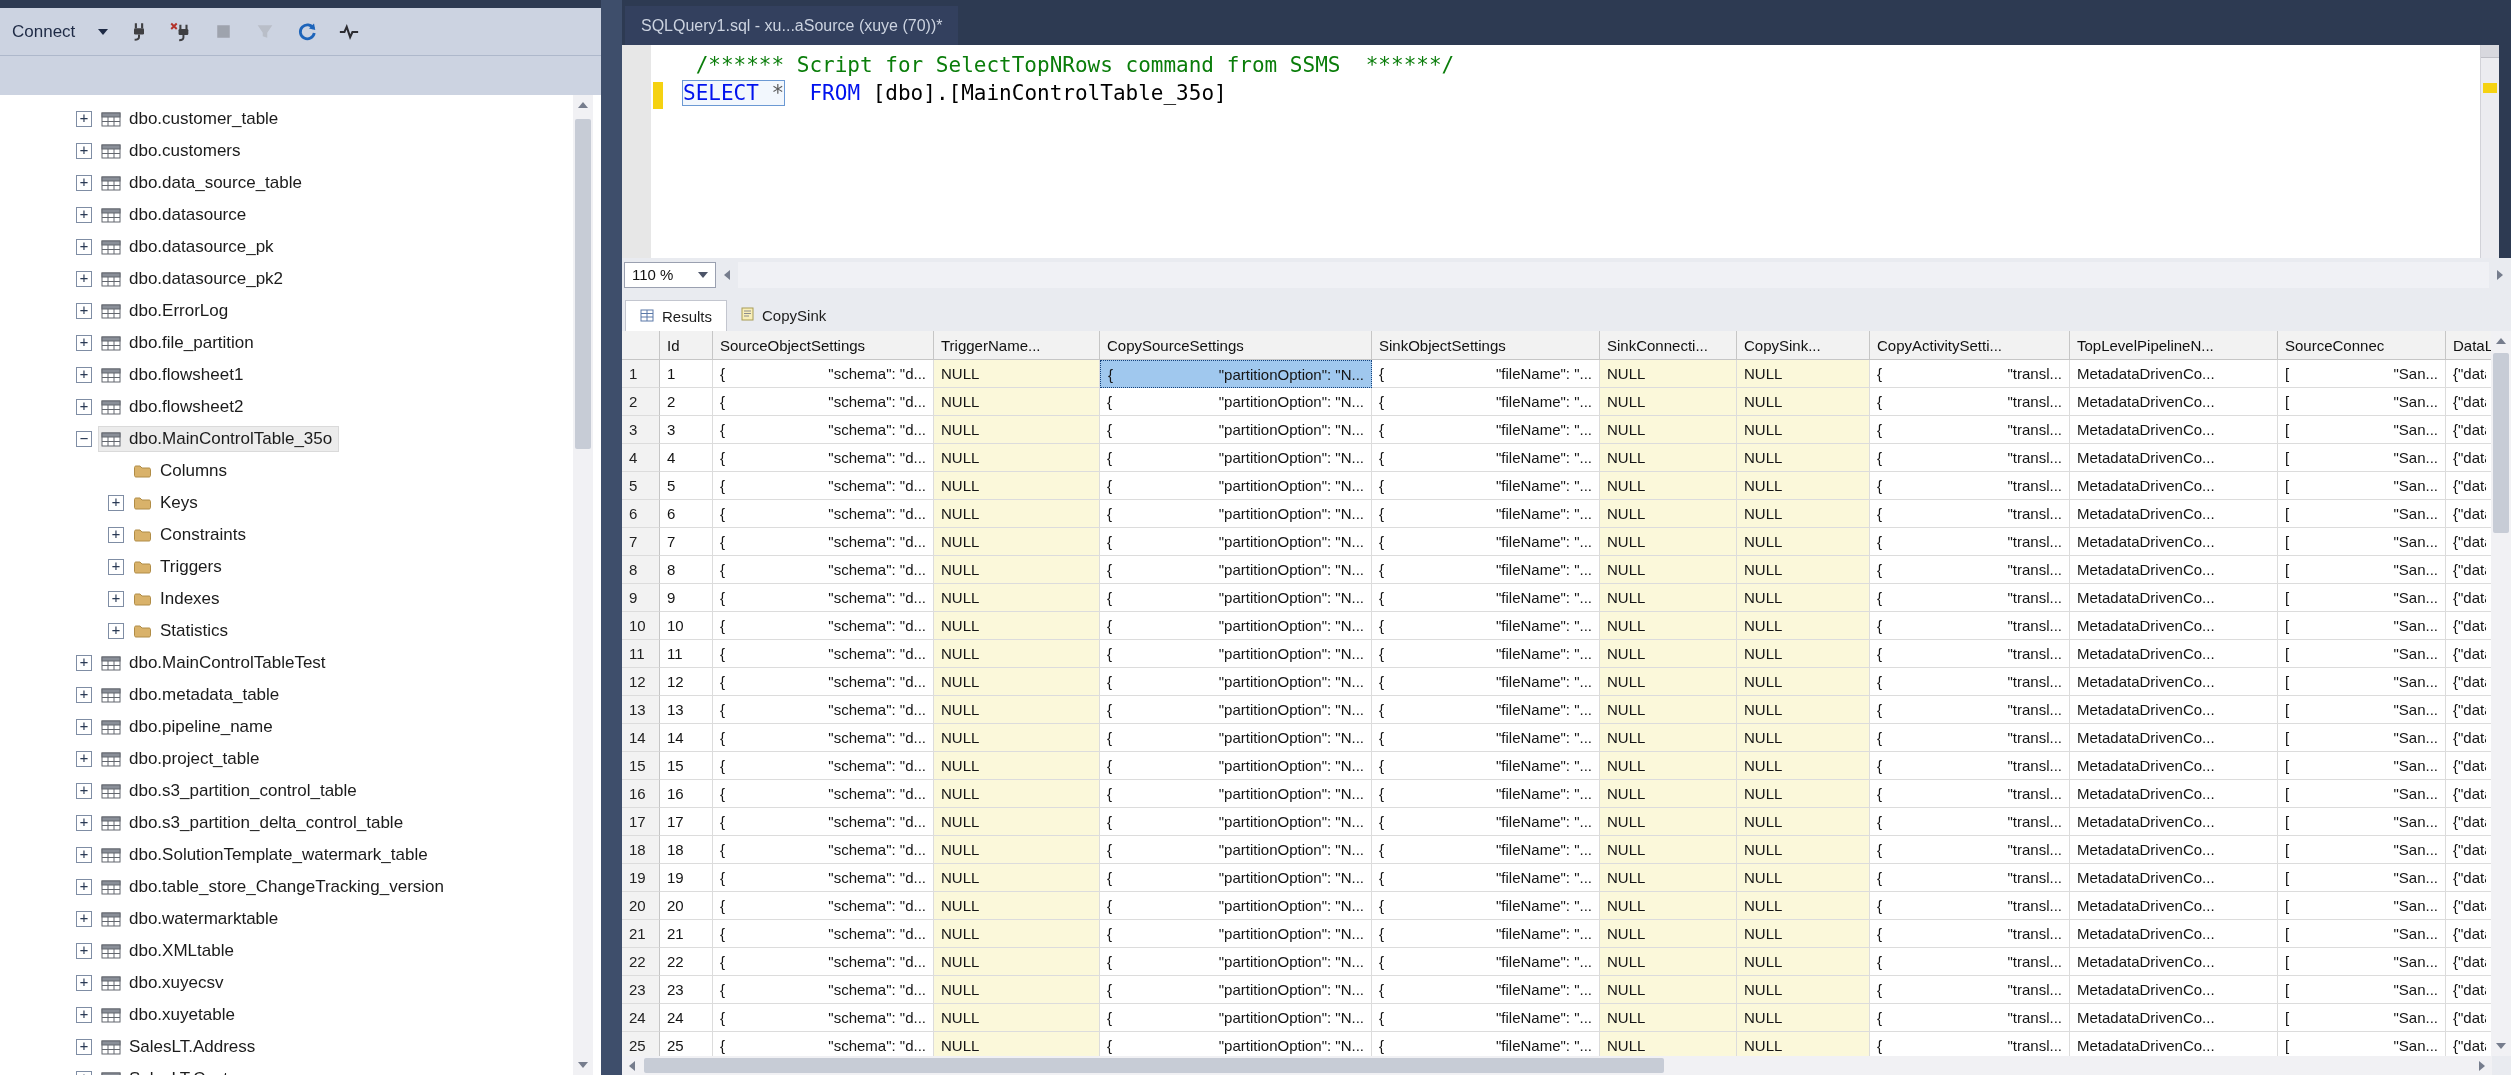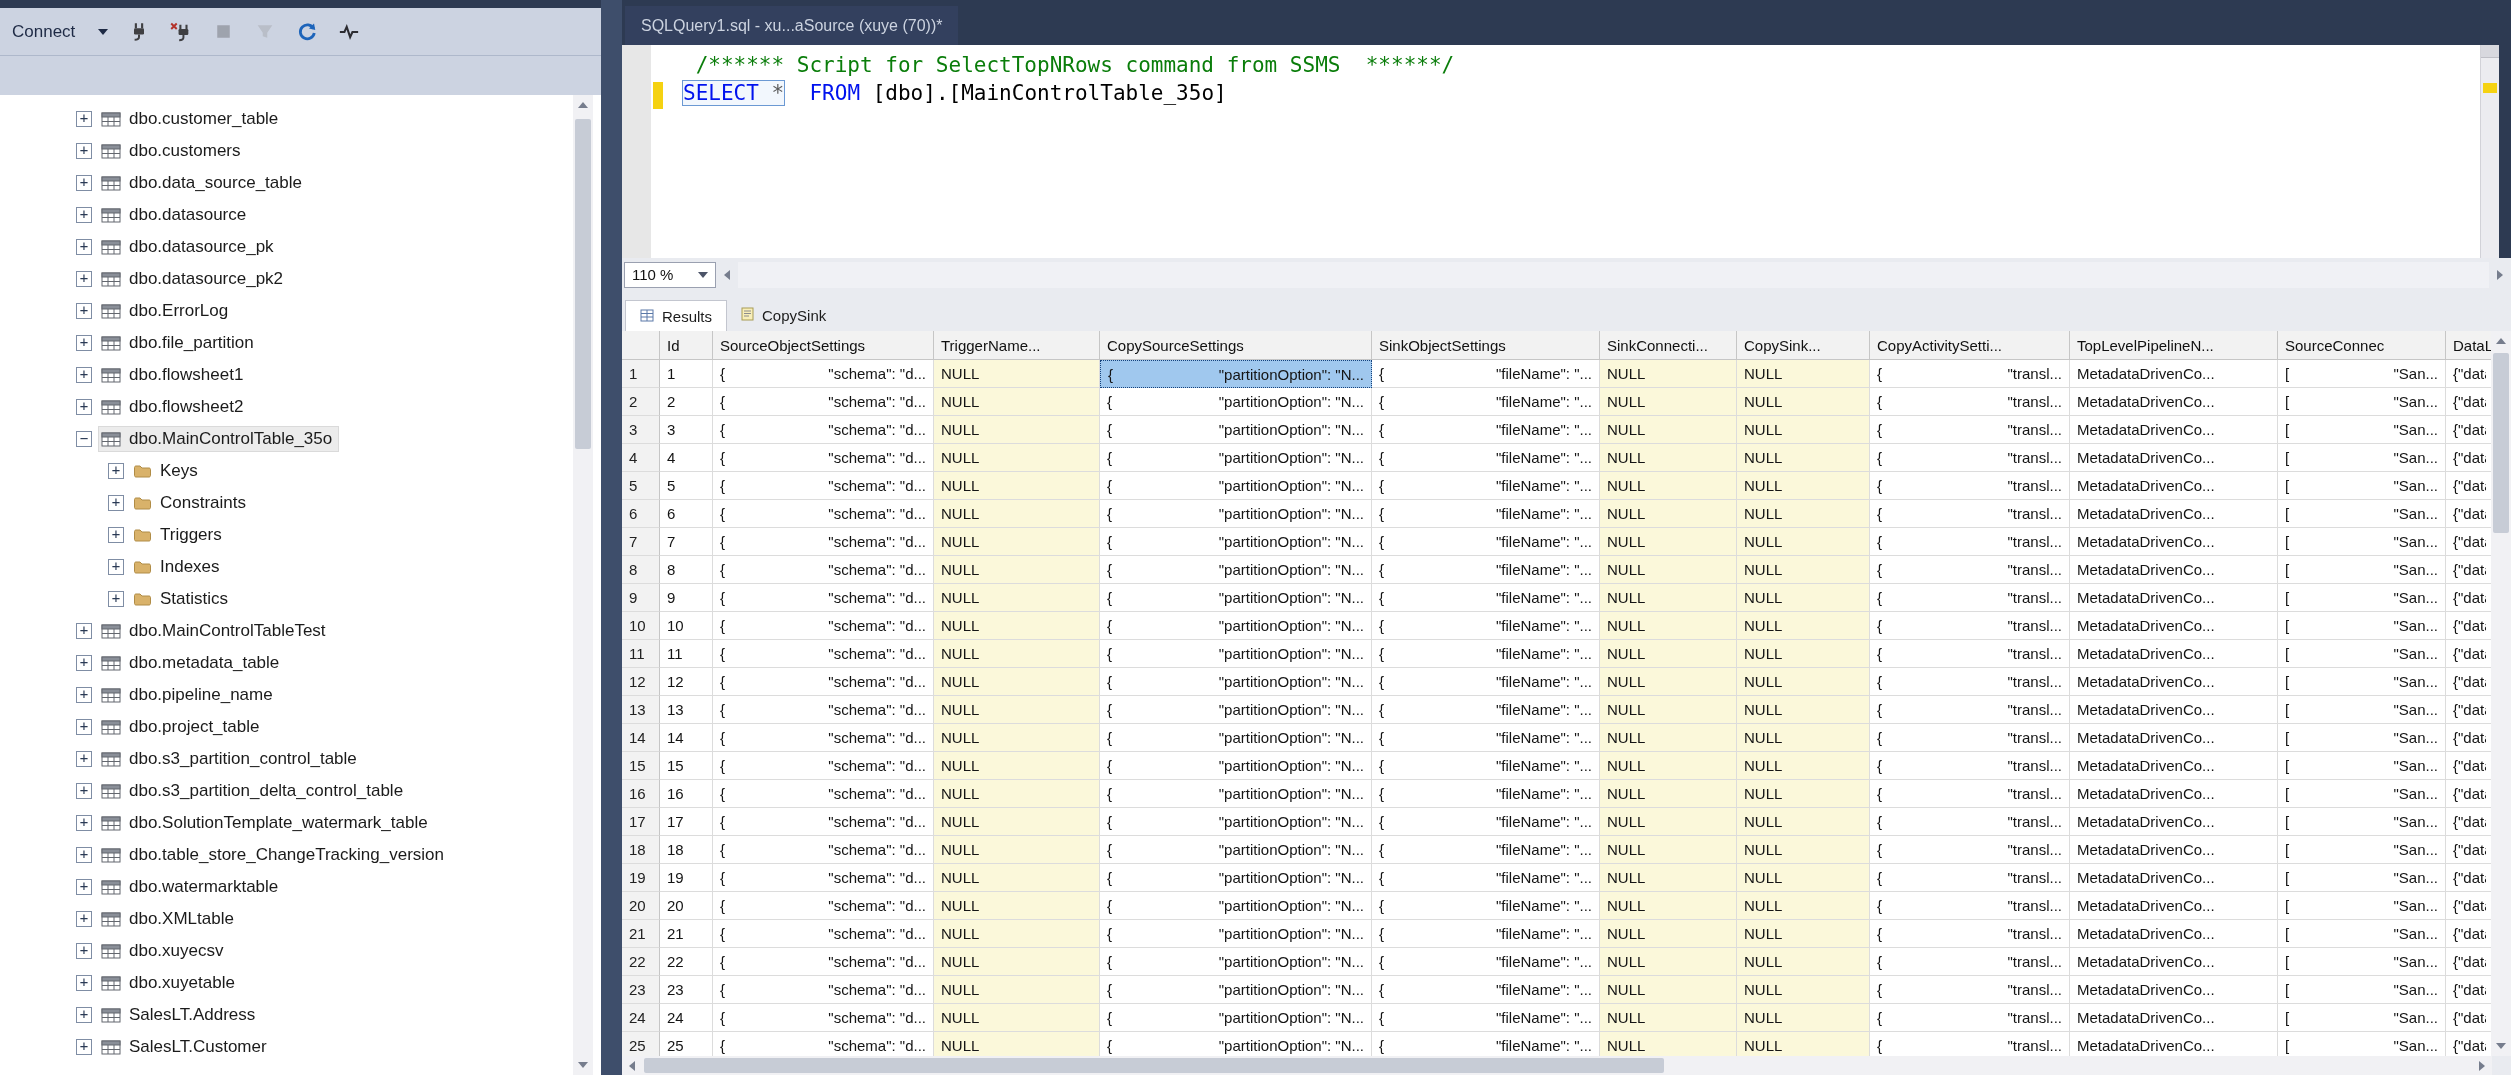--- a/index.html
+++ b/index.html
@@ -310,20 +310,31 @@
               <rect x="1" y="1" width="18" height="4" fill="#8a8f98" stroke="#63676e"></rect>
               <line x1="7" y1="5" x2="7" y2="14" stroke="#63676e"></line>
               <line x1="13" y1="5" x2="13" y2="14" stroke="#63676e"></line>
               <line x1="1" y1="9.5" x2="19" y2="9.5" stroke="#63676e"></line>
             </svg>
           </span>
           <span>dbo.MainControlTable_35o</span>
         </span>
       </div>
       <div class="trow" style="padding-left: 108px;">
+        <span class="exp-spacer"></span>
+        <span class="tlabelwrap">
+          <span class="ticon">
+            <svg width="19" height="14" viewBox="0 0 18 14">
+              <path d="M1 3.5C1 2.7 1.6 2 2.5 2h4l2 2h7c.9 0 1.5.7 1.5 1.5v6c0 .8-.6 1.5-1.5 1.5h-13C1.6 13 1 12.3 1 11.5z" fill="#d9b26a" stroke="#b08c46"></path>
+            </svg>
+          </span>
+          <span>Columns</span>
+        </span>
+      </div>
+      <div class="trow" style="padding-left: 108px;">
         <span class="exp">+</span>
         <span class="tlabelwrap">
           <span class="ticon">
             <svg width="19" height="14" viewBox="0 0 18 14">
               <path d="M1 3.5C1 2.7 1.6 2 2.5 2h4l2 2h7c.9 0 1.5.7 1.5 1.5v6c0 .8-.6 1.5-1.5 1.5h-13C1.6 13 1 12.3 1 11.5z" fill="#d9b26a" stroke="#b08c46"></path>
             </svg>
           </span>
           <span>Keys</span>
         </span>
       </div>

